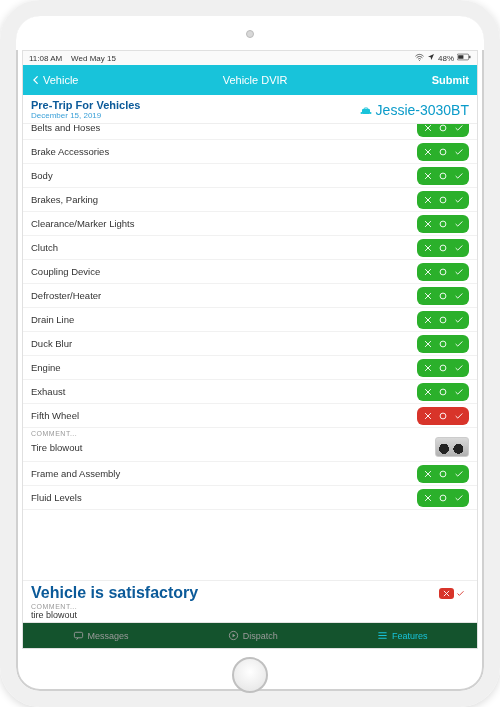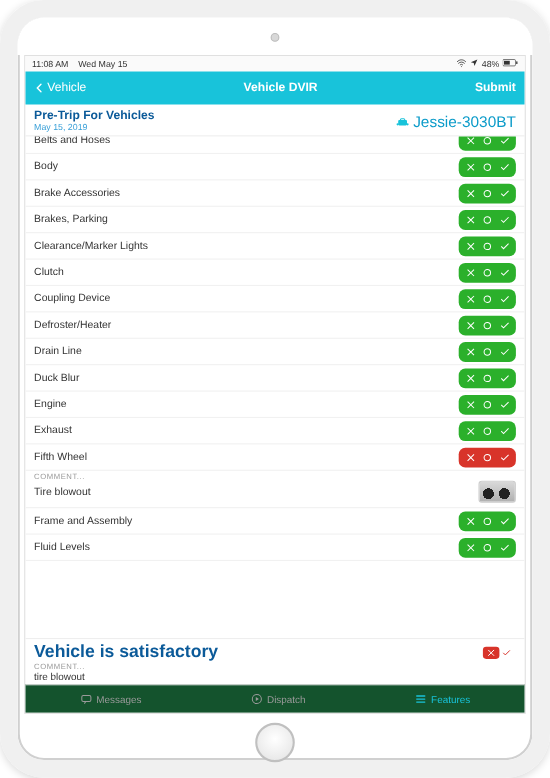--- a/index.html
+++ b/index.html
@@ -188,28 +188,28 @@
     </div>
   </div>
 
   <div class="header">
     <div class="back">
       <svg viewBox="0 0 24 24">
           <path d="M15 4l-8 8 8 8" stroke="#fff" stroke-width="3" fill="none" stroke-linecap="round"></path>
         </svg>
       <span>Vehicle</span>
     </div>
-    <div style="font-weight:700">Vehicle DVIR</div>
+    <div style="font-weight:400">Vehicle DVIR</div>
     <div class="submit">Submit</div>
   </div>
 
   <div class="subheader">
     <div class="sub-left">
       <div class="title">Pre-Trip For Vehicles</div>
-      <div class="date">May 15, 2019</div>
+      <div class="date">December 15, 2019</div>
     </div>
     <div class="sub-right">
       <span class="lock">
         <svg viewBox="0 0 24 24">
             <rect x="4" y="12" width="16" height="10" rx="2" fill="#18c3da"></rect>
             <rect x="8" y="10" width="8" height="4" rx="2" fill="none" stroke="#18c3da" stroke-width="2"></rect>
             <circle cx="3" cy="20" r="2" fill="#18c3da"></circle>
             <circle cx="21" cy="20" r="2" fill="#18c3da"></circle>
           </svg>
       </span>
@@ -227,35 +227,35 @@
             </svg>
     <svg viewBox="0 0 24 24">
               <circle cx="12" cy="12" r="7"></circle>
             </svg>
     <svg viewBox="0 0 24 24">
               <path d="M4 12l5 5L20 6"></path>
             </svg>
   </div>
   </div>
         <div class="row">
+    <span class="label">Brake Accessories</span>
+    <div class="pill green">
+    <svg viewBox="0 0 24 24">
+              <path d="M5 5l14 14M19 5L5 19"></path>
+            </svg>
+    <svg viewBox="0 0 24 24">
+              <circle cx="12" cy="12" r="7"></circle>
+            </svg>
+    <svg viewBox="0 0 24 24">
+              <path d="M4 12l5 5L20 6"></path>
+            </svg>
+  </div>
+  </div>
+        <div class="row">
     <span class="label">Body</span>
-    <div class="pill green">
-    <svg viewBox="0 0 24 24">
-              <path d="M5 5l14 14M19 5L5 19"></path>
-            </svg>
-    <svg viewBox="0 0 24 24">
-              <circle cx="12" cy="12" r="7"></circle>
-            </svg>
-    <svg viewBox="0 0 24 24">
-              <path d="M4 12l5 5L20 6"></path>
-            </svg>
-  </div>
-  </div>
-        <div class="row">
-    <span class="label">Brake Accessories</span>
     <div class="pill green">
     <svg viewBox="0 0 24 24">
               <path d="M5 5l14 14M19 5L5 19"></path>
             </svg>
     <svg viewBox="0 0 24 24">
               <circle cx="12" cy="12" r="7"></circle>
             </svg>
     <svg viewBox="0 0 24 24">
               <path d="M4 12l5 5L20 6"></path>
             </svg>

